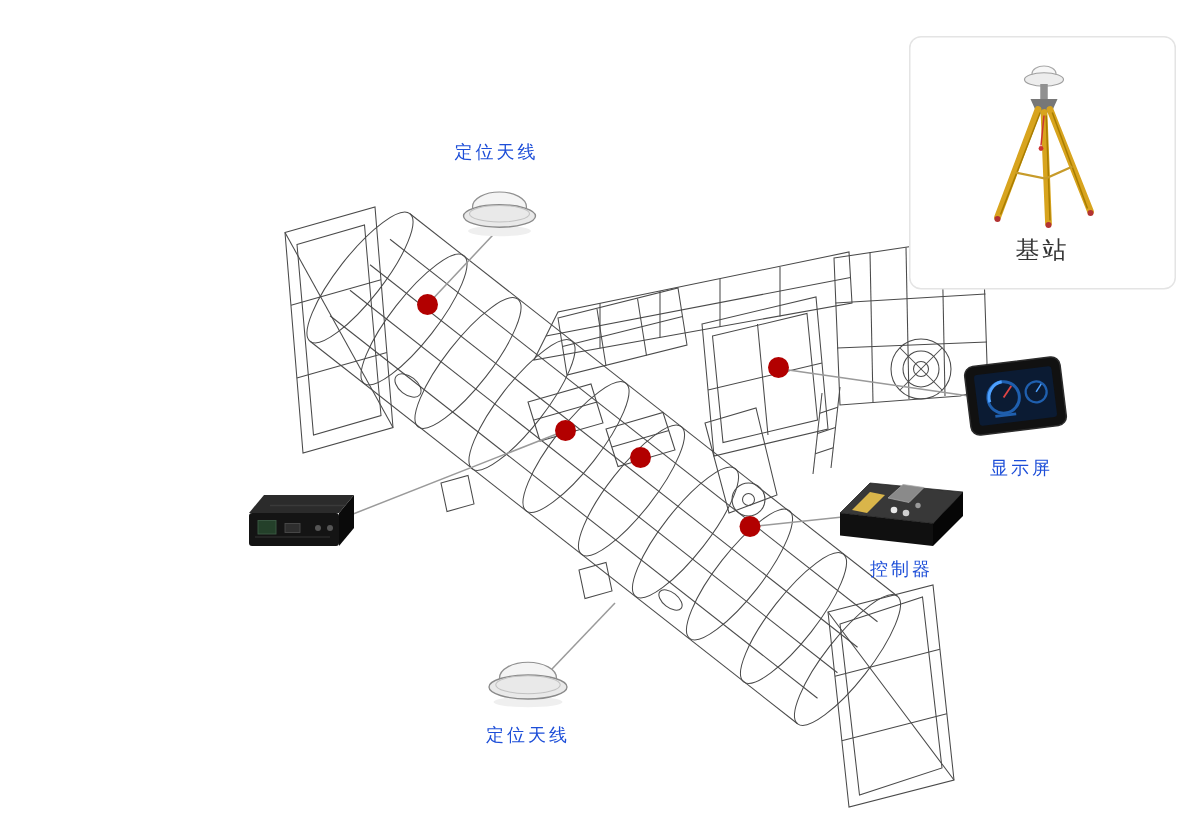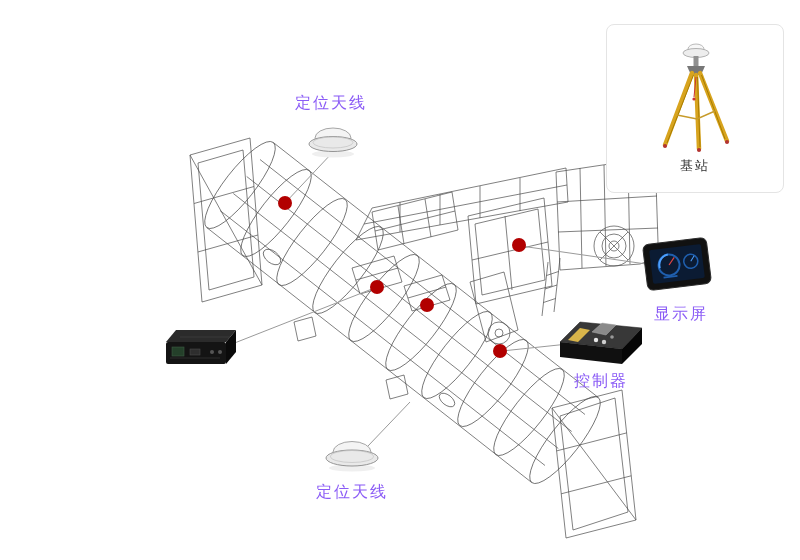--- a/index.html
+++ b/index.html
@@ -6,39 +6,39 @@
   body{
     width:800px;height:560px;
     background:#ffffff;
     font-family:"DejaVu Sans","Liberation Sans",sans-serif;
     overflow:hidden;
   }
   .stage{position:relative;width:800px;height:560px;background:#ffffff;}
   .scene-svg{position:absolute;left:0;top:0;}
   .diagram-label{
     position:absolute;
-    font-size:16px;
-    color:#8b5cf6;
+    font-size:12px;
+    color:#1d4ed8;
     letter-spacing:2px;
     text-align:center;
     white-space:nowrap;
   }
   .basestation-panel{
     position:absolute;
     left:606px;top:24px;width:178px;height:169px;
     background:#ffffff;
     border:1px solid #e4e4e4;
     border-radius:8px;
     box-sizing:border-box;
   }
   .basestation-panel .panel-label{
     position:absolute;
     left:0;right:0;
     top:132px;
-    font-size:13px;
+    font-size:16px;
     color:#333333;
     letter-spacing:2px;
     text-align:center;
   }
 </style>
 </head>
 <body>
 
 <div class="stage">
 

